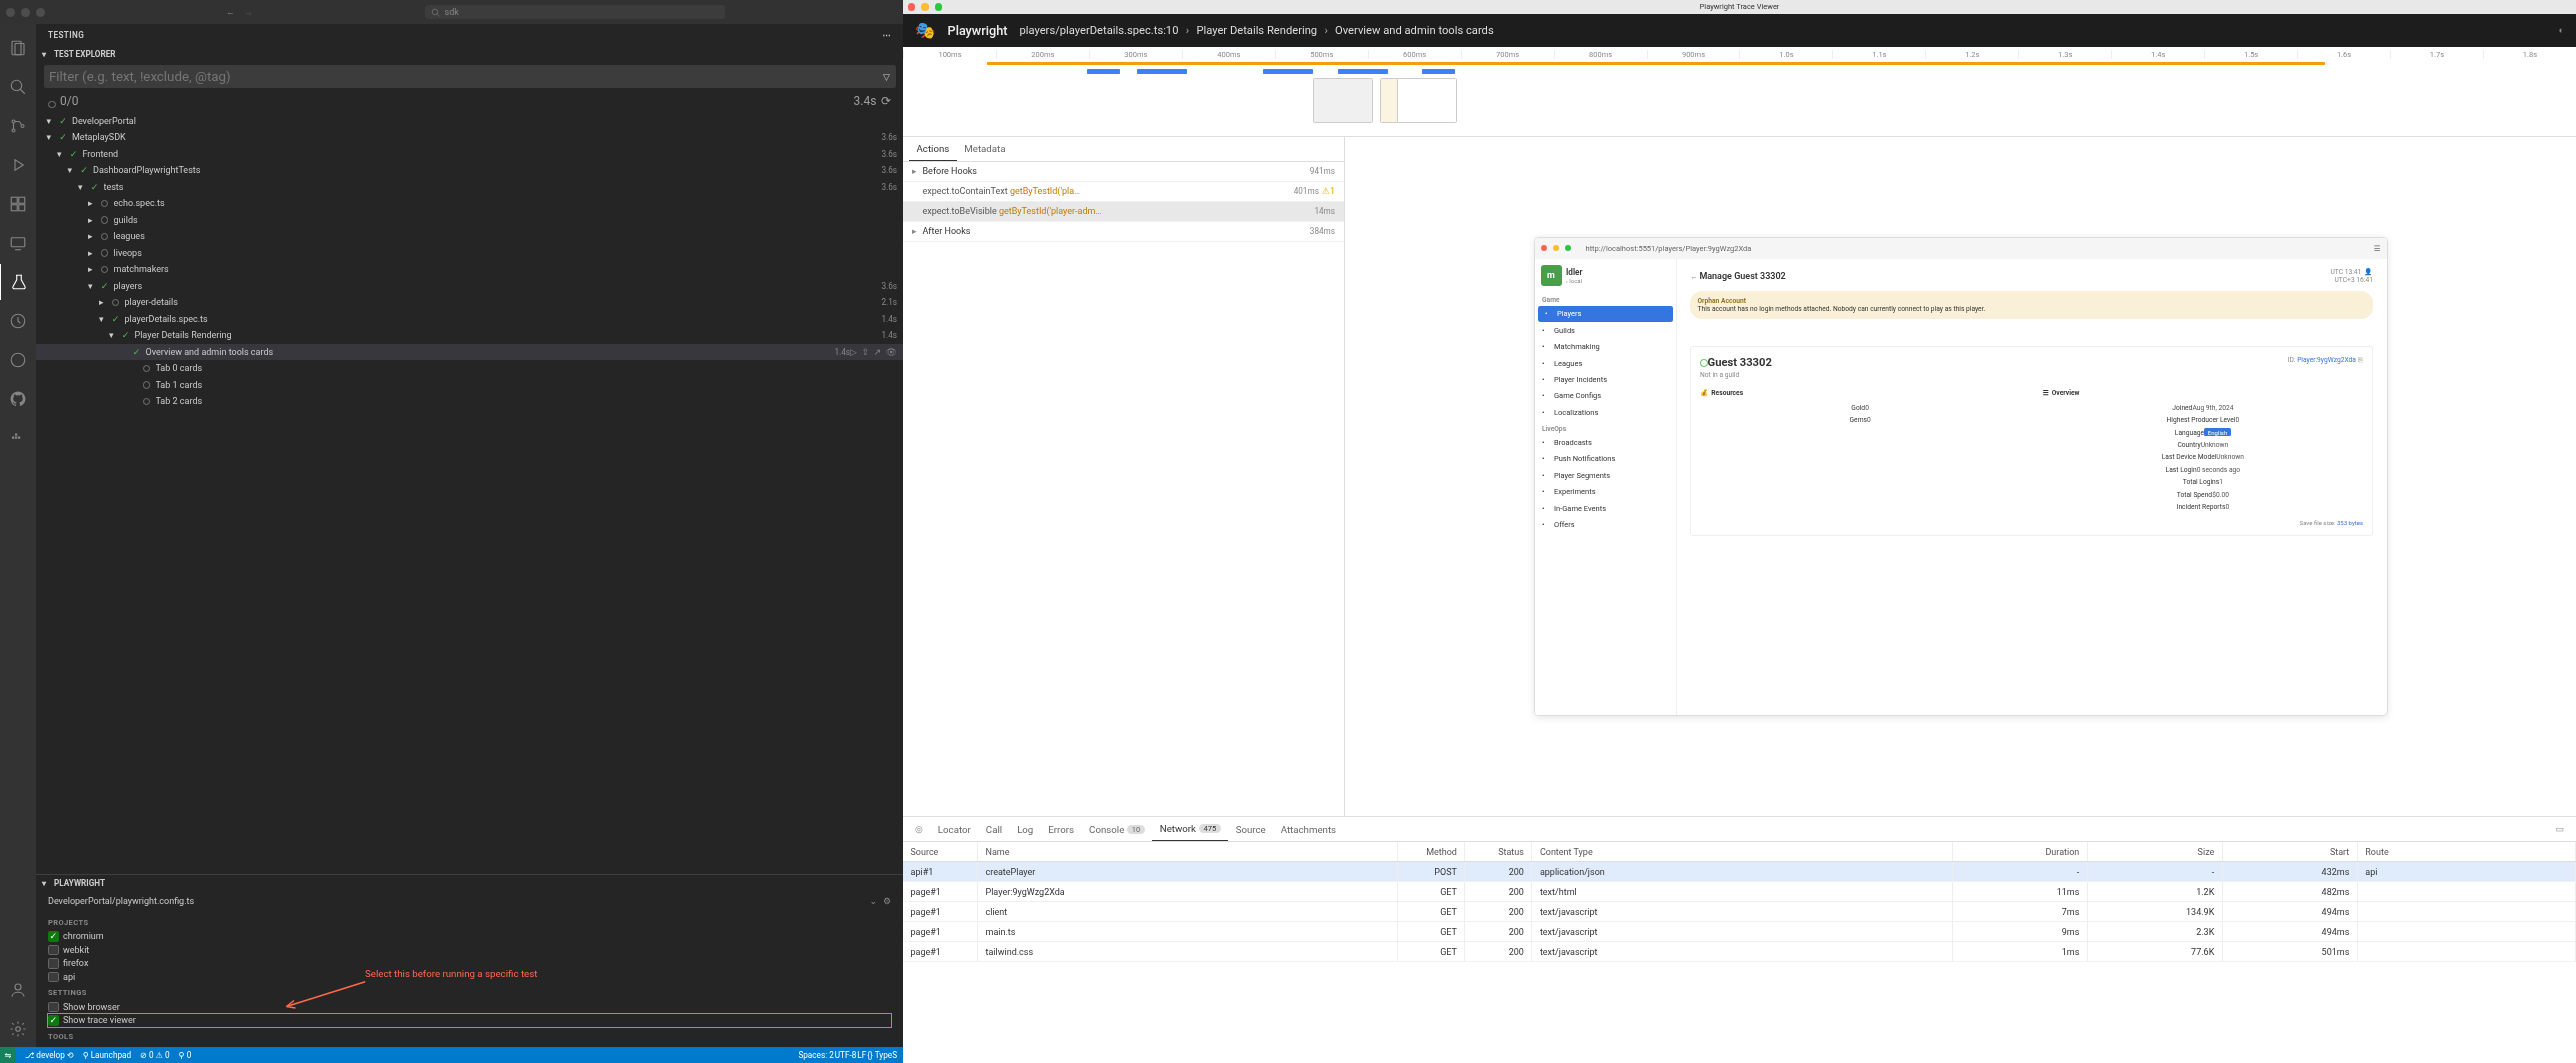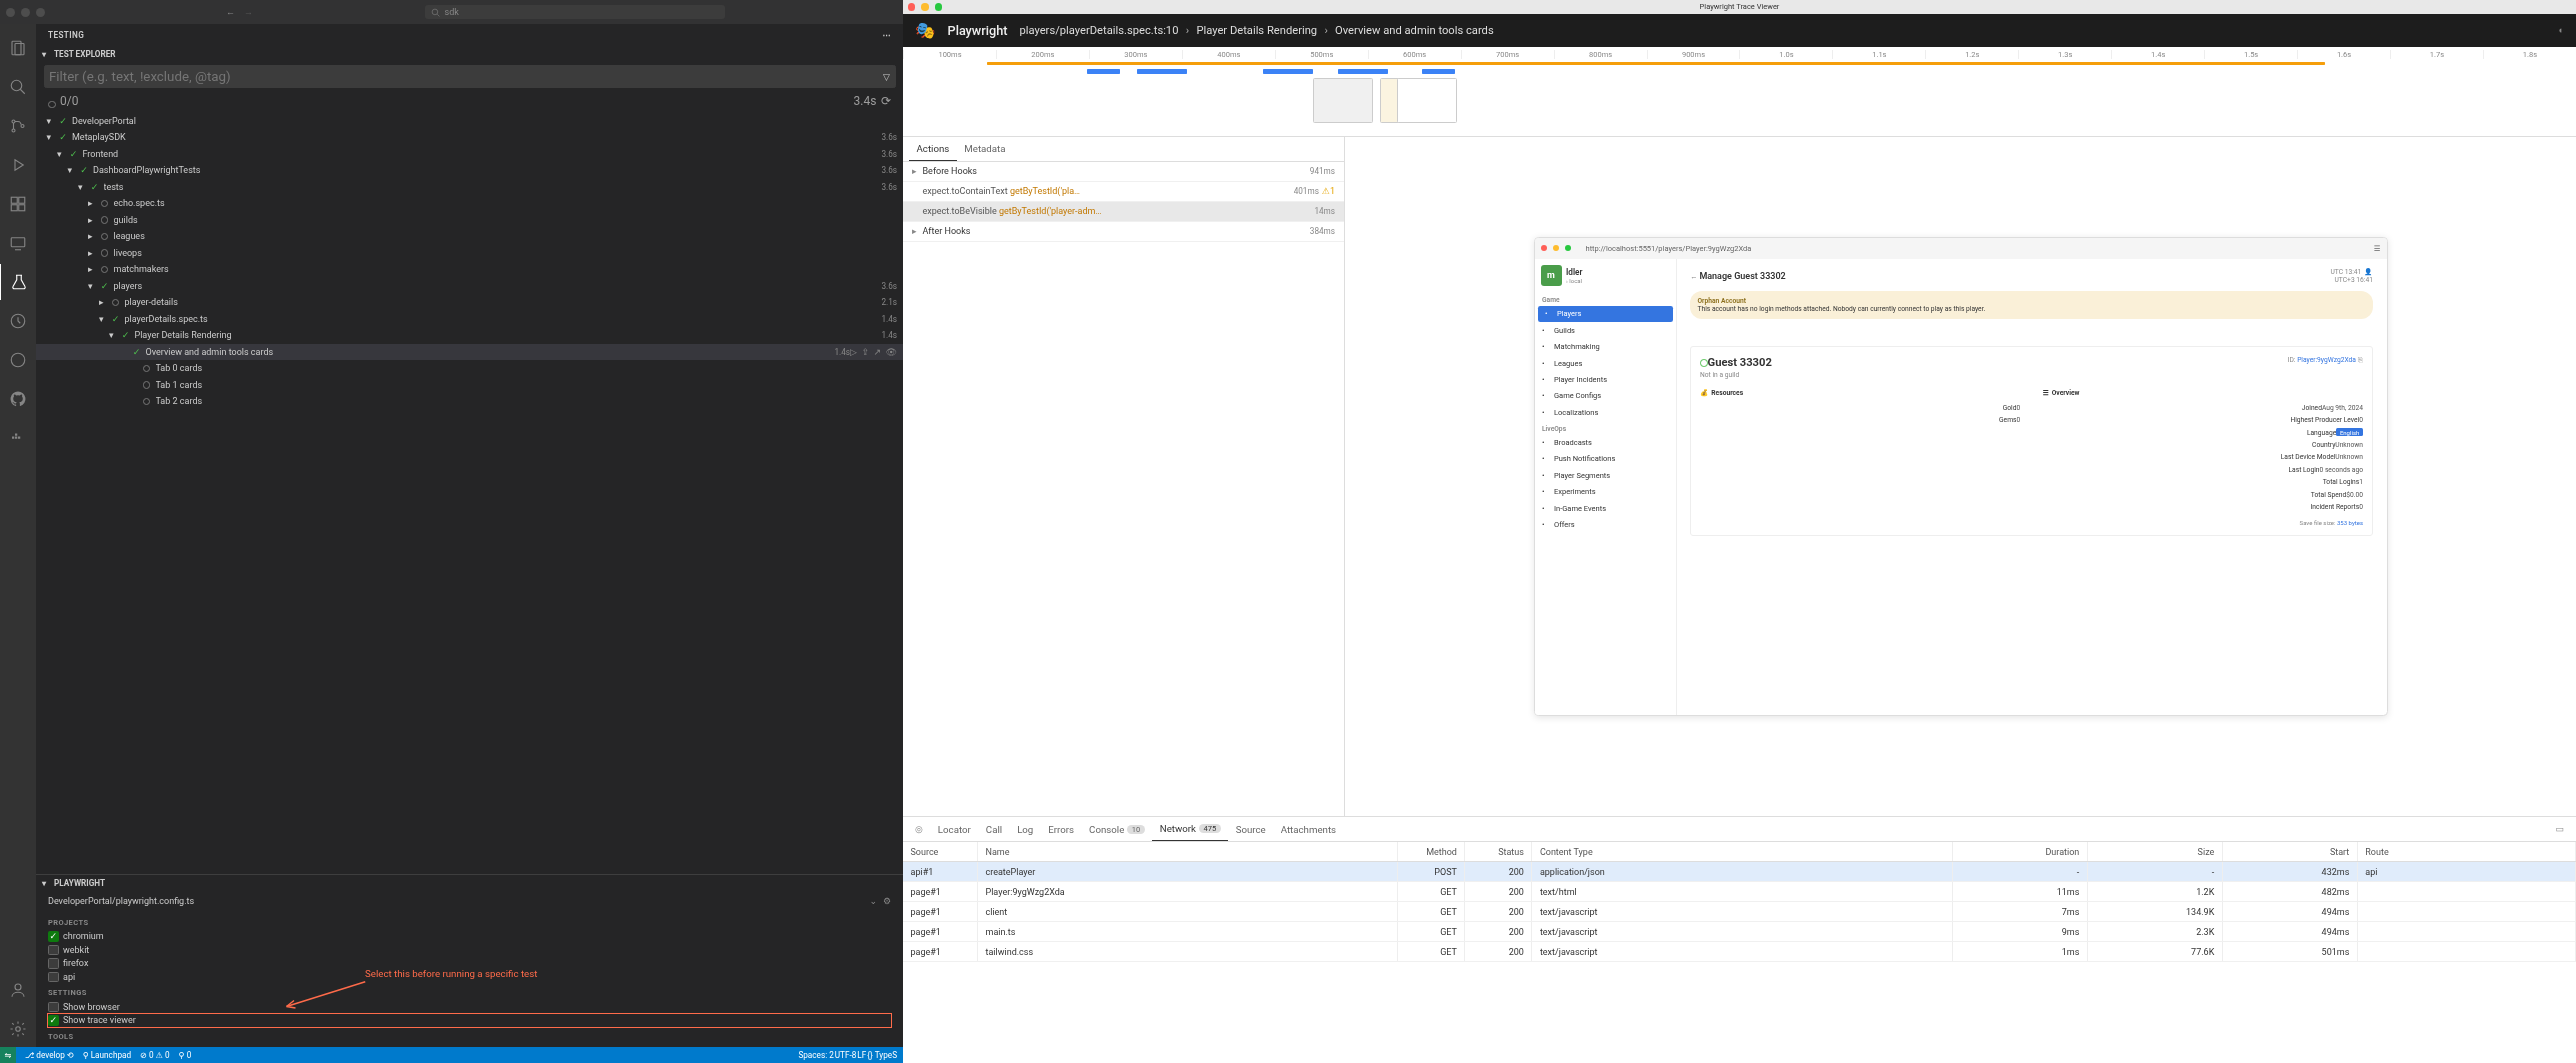--- a/index.html
+++ b/index.html
@@ -117,21 +117,21 @@
 .warning-box .wt { font-weight: 600; color: #8a6d1a; }
 .player-card { border: 0.7px solid #eee; border-radius: 3px; padding: 9px; }
 .player-name { font-size: 11.2px; font-weight: 700; display: flex; align-items: center; gap: 0; }
 .player-name .status-dot { width: 7.5px; height: 7.5px; border: 1.5px solid #4ec04e; border-radius: 50%; }
 .player-sub { font-size: 6.7px; color: #888; margin-top: 1.5px; }
 .player-id { float: right; font-size: 6.7px; color: #888; }
 .player-id a { color: #3475e0; }
 .stats-row { display: flex; gap: 22.5px; margin-top: 10.5px; }
 .stats-col { flex: 1; }
 .stats-col h5 { font-size: 6.7px; font-weight: 700; margin-bottom: 4.5px; display: flex; align-items: center; gap: 3px; }
-.stat-item { display: flex; justify-content: flex-end; font-size: 6.7px; padding: 2.2px 0; }
+.stat-item { display: flex; justify-content: center; font-size: 6.7px; padding: 2.2px 0; }
 .stat-item .val { color: #555; }
 .badge { background: #3475e0; color: #fff; padding: 0.7px 3.7px; border-radius: 1.5px; font-size: 6px; }
 .file-size { text-align: right; font-size: 6px; color: #888; margin-top: 6px; }
 .file-size a { color: #3475e0; }
 
 .tv-bottom { border-top: 0.7px solid #ddd; display: flex; flex-direction: column; height: 247px; }
 .bottom-tabs { display: flex; align-items: center; padding: 0 6px; border-bottom: 0.7px solid #ddd; gap: 1.5px; }
 .bottom-tab { padding: 6px 7.5px; cursor: pointer; color: #666; font-size: 9.7px; display: flex; align-items: center; gap: 3px; }
 .bottom-tab.active { color: #333; border-bottom: 1.5px solid #333; }
 .count-badge { background: #ddd; border-radius: 6px; padding: 0 4.5px; font-size: 7.5px; }

